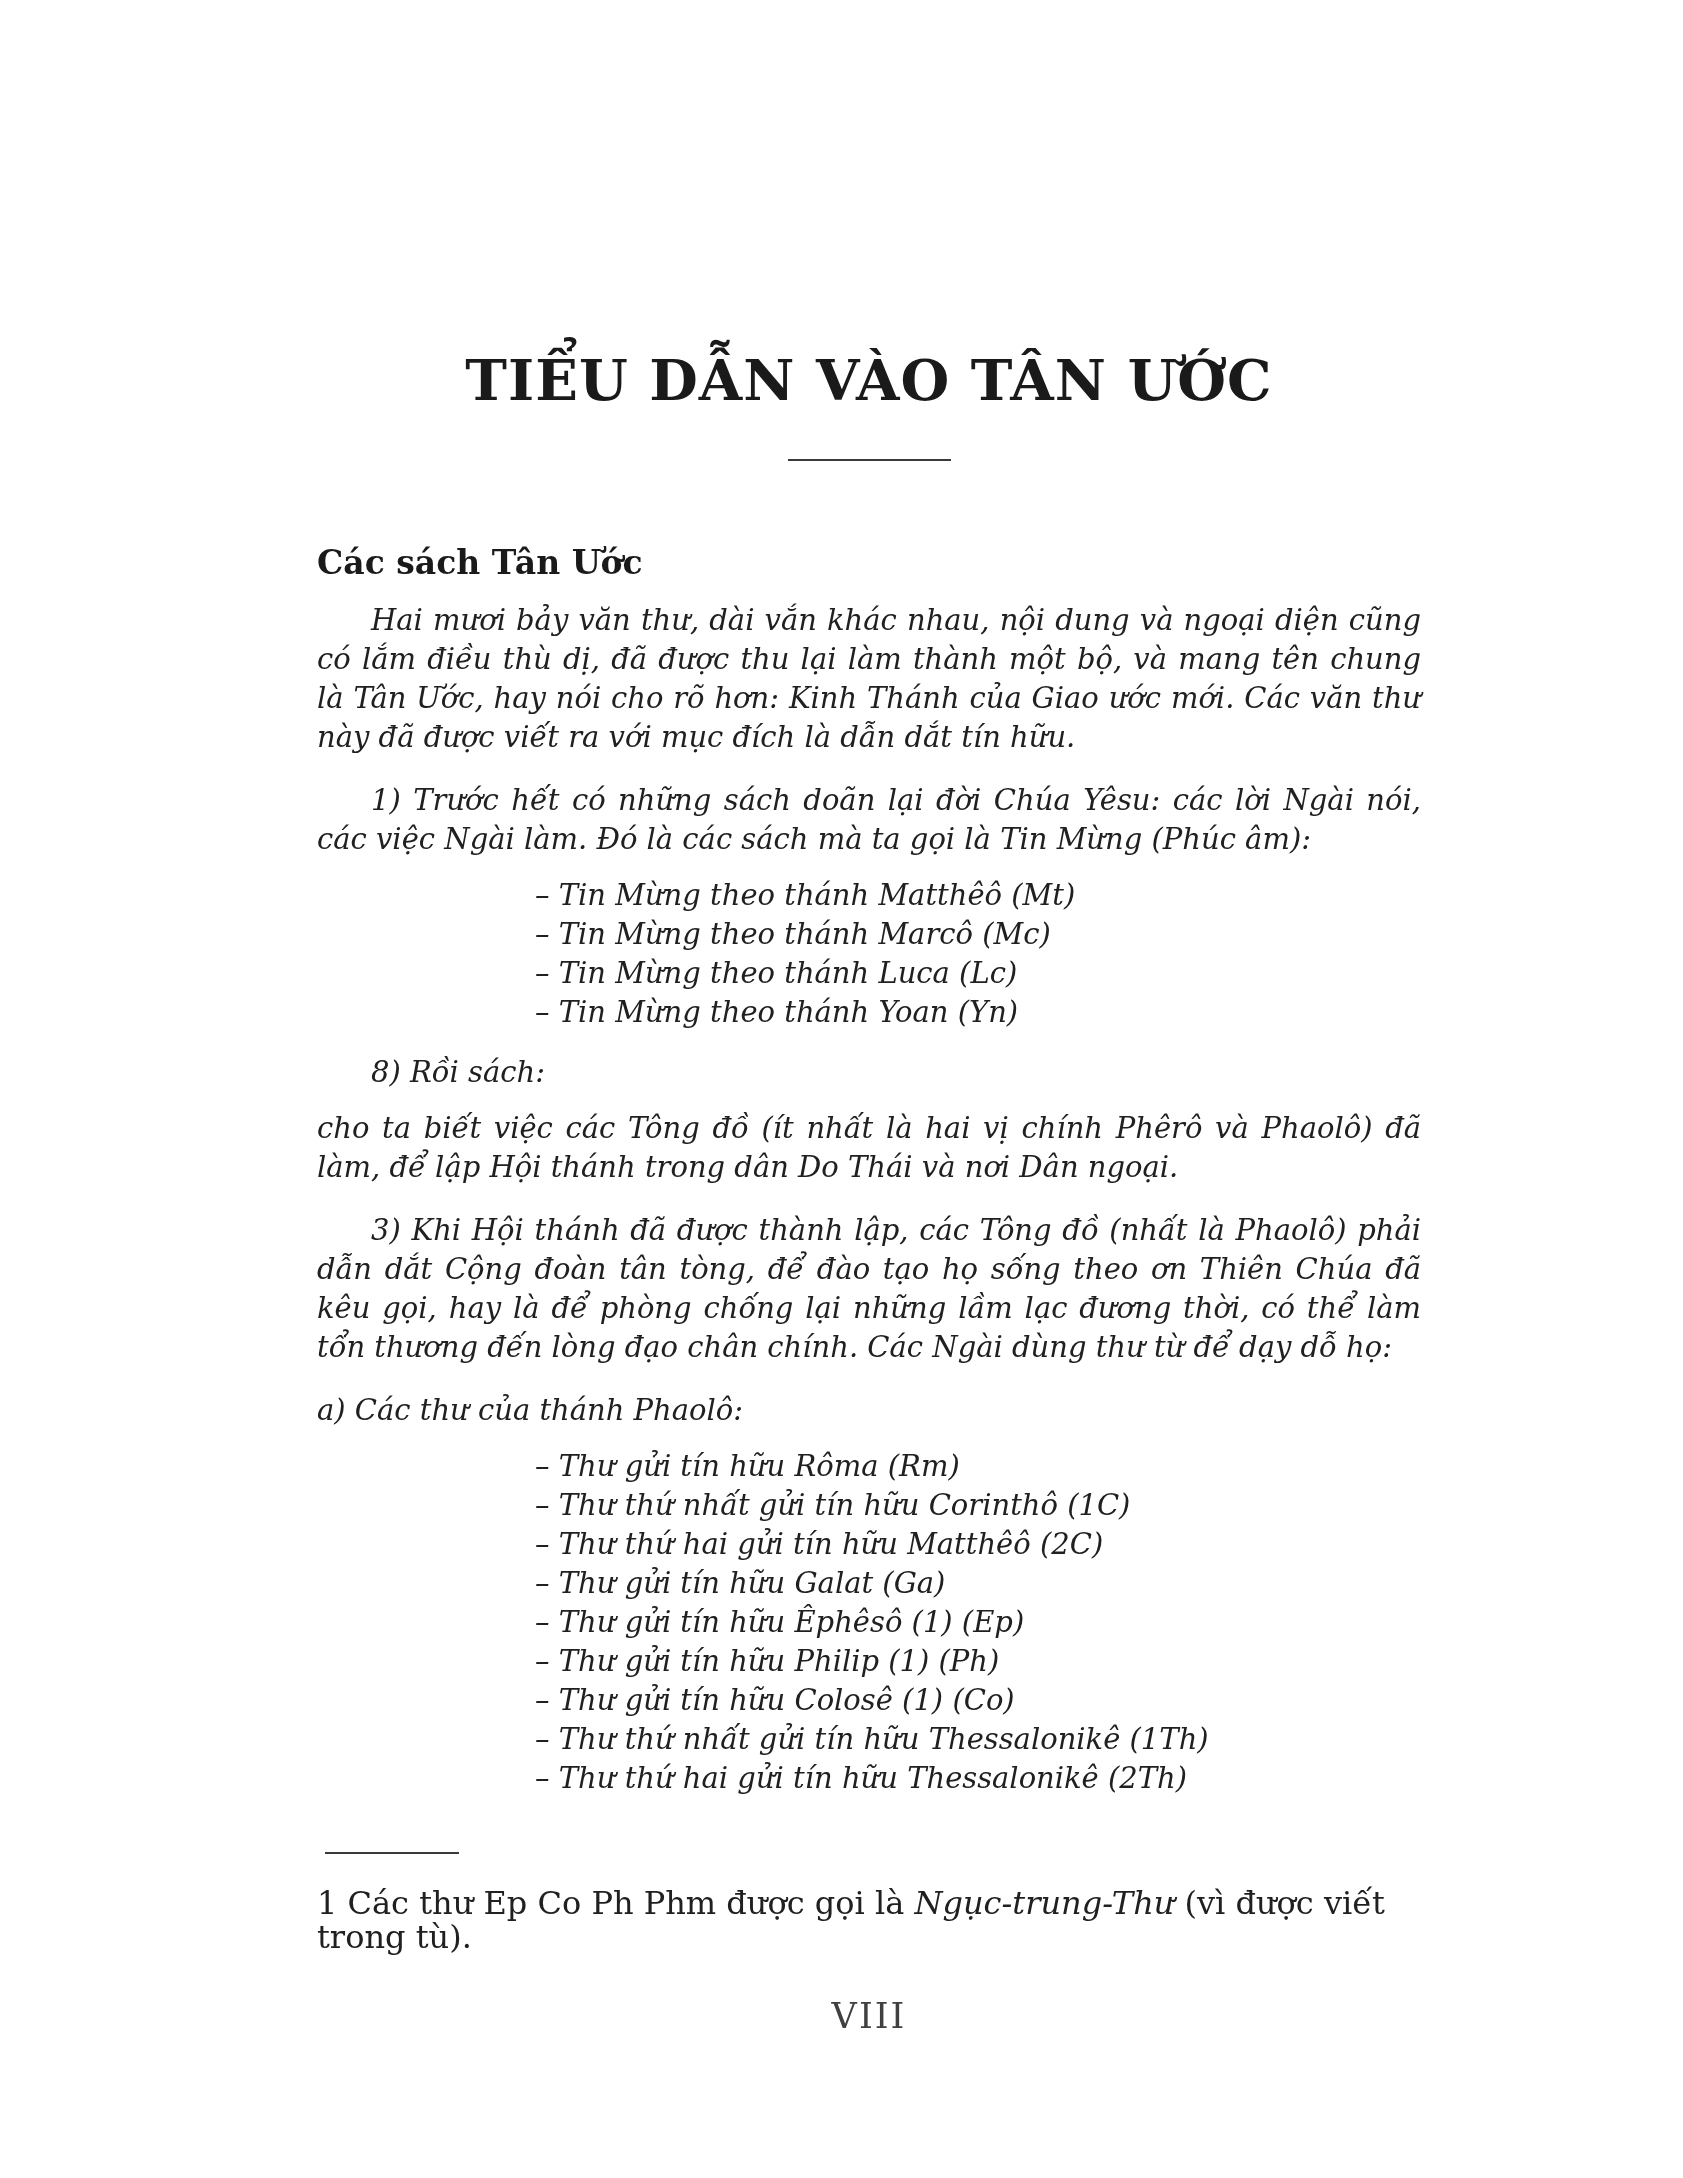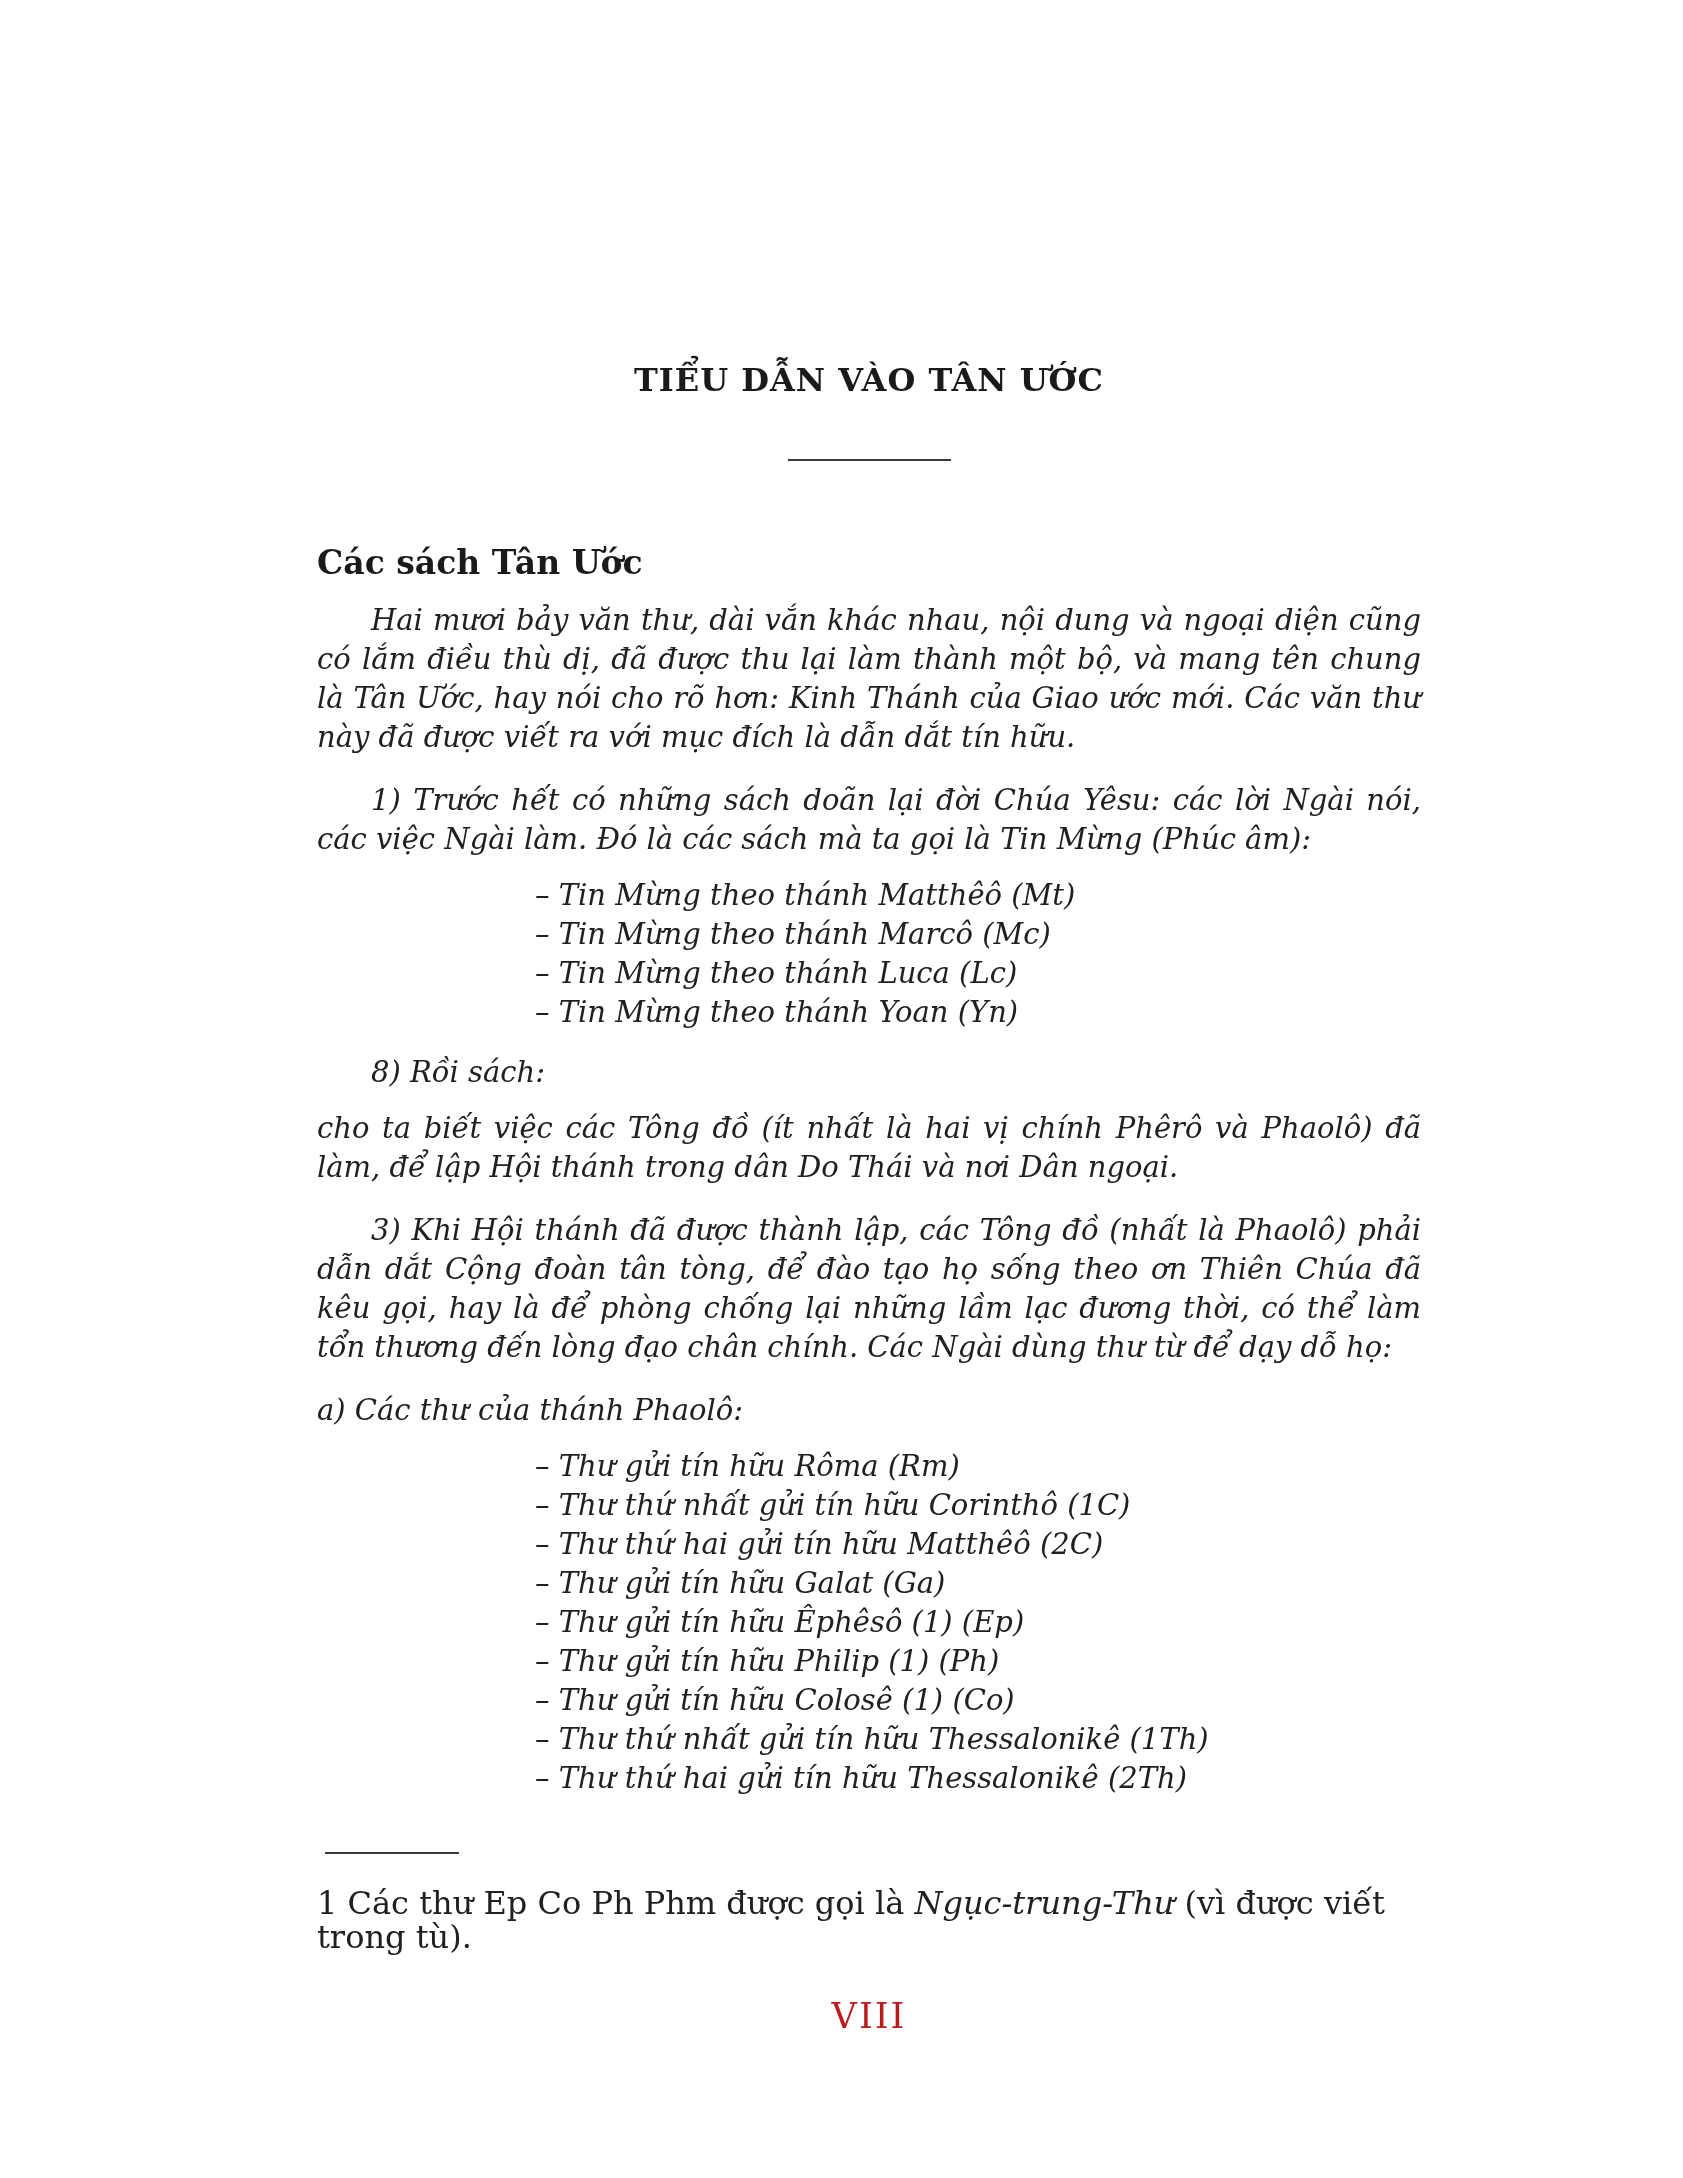--- a/index.html
+++ b/index.html
@@ -19,21 +19,21 @@
   }
   .content {
     position: absolute;
     left: 317px;
     top: 0;
     width: 1104px;
   }
   .doc-title {
     margin: 358px 0 0 0;
     text-align: center;
-    font-size: 32px;
+    font-size: 56px;
     line-height: 44px;
     font-weight: 700;
     letter-spacing: 1px;
     font-style: normal;
     color: #1a1a1a;
   }
   .title-rule {
     width: 163px;
     height: 0;
     border-top: 2px solid #3a3a3a;
@@ -82,21 +82,21 @@
     color: #202020;
   }
   .footnote-text .fn-italic { font-style: italic; }
   .page-number {
     margin-top: 44px;
     text-align: center;
     font-size: 35px;
     line-height: 36px;
     font-style: normal;
     letter-spacing: 2px;
-    color: #b91c1c;
+    color: #404040;
   }
 </style>
 </head>
 <body>
 
 <div class="page">
   <div class="content">
 
     <h1 class="doc-title">TIỂU DẪN VÀO TÂN ƯỚC</h1>
 

